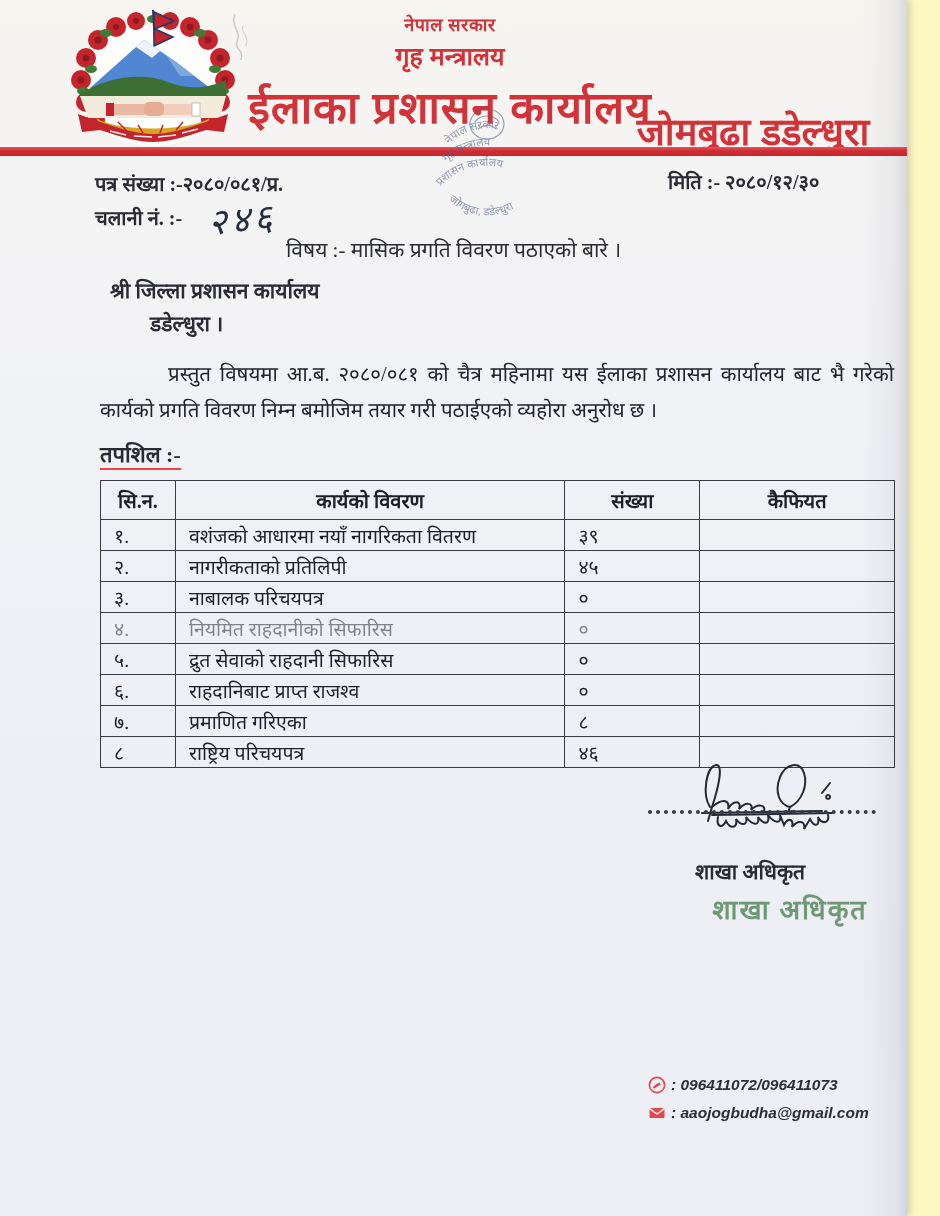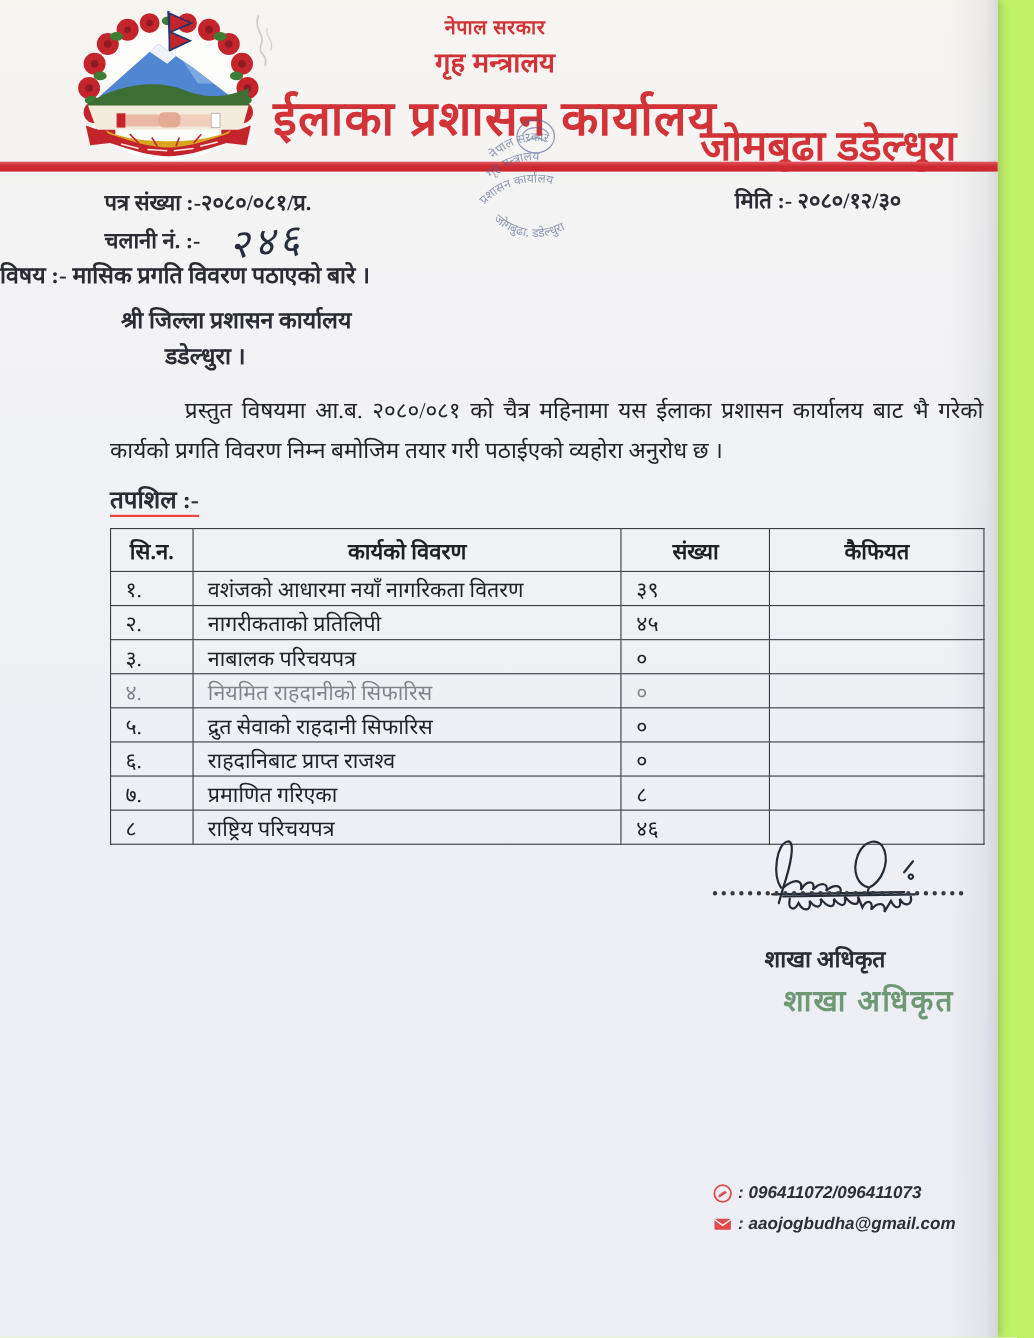--- a/index.html
+++ b/index.html
@@ -1,18 +1,18 @@
 <!DOCTYPE html>
 <html><head>
 <meta charset="utf-8">
 <style>
   html,body{margin:0;padding:0;}
   body{width:940px;height:1216px;background:#ffffff;overflow:hidden;
        font-family:"Liberation Serif","DejaVu Serif",serif;}
-  .scan{position:relative;width:940px;height:1216px;background:#bef264;}
+  .scan{position:relative;width:940px;height:1216px;background:#fef9c3;}
   .paper{position:absolute;left:0;top:0;width:907px;height:1216px;
          background:linear-gradient(180deg,#f7f5f0 0%,#f3f3f5 22%,#eef0f5 55%,#ecEEf4 80%,#edeff4 100%);
          box-shadow:3px 0 7px rgba(90,95,110,.28);}
   .edge-shade{position:absolute;left:862px;top:0;width:45px;height:1216px;
          background:linear-gradient(90deg,rgba(0,0,0,0) 0%,rgba(70,75,95,.07) 75%,rgba(70,75,95,.16) 100%);}
   
   .hdr{position:absolute;left:120px;top:12px;width:660px;text-align:center;
        color:#d23338;font-family:"Liberation Sans","DejaVu Sans",sans-serif;font-weight:bold;}
   .hdr .gov{font-size:18px;letter-spacing:.5px;}
   .hdr .ministry{font-size:25px;margin-top:2px;}
@@ -22,22 +22,22 @@
        font-weight:bold;font-size:38px;}
   .redbar{position:absolute;left:0;top:147px;width:907px;height:9px;
        background:linear-gradient(180deg,#e2565c 0%,#cf2b33 45%,#c9262e 100%);}
   
   .ink{color:#2b2c33;}
   .ref{position:absolute;left:95px;top:170px;font-size:20px;font-weight:bold;}
   .date{position:absolute;left:668px;top:168px;font-size:20px;font-weight:bold;}
   .dispatch{position:absolute;left:95px;top:204px;font-size:20px;font-weight:bold;}
   .dispatch-no{position:absolute;left:208px;top:194px;font-size:36px;font-style:italic;
        color:#262e3d;transform:rotate(-5deg);letter-spacing:4px;font-weight:normal;}
-  .subject{position:absolute;left:0;top:235px;width:907px;
-       font-size:21px;font-weight:bold;}
+  .subject{position:absolute;left:0;top:235px;width:907px;text-align:center;
+       font-size:21px;font-weight:normal;}
   .addr1{position:absolute;left:110px;top:276px;font-size:21px;font-weight:bold;}
   .addr2{position:absolute;left:150px;top:309px;font-size:21px;font-weight:bold;}
   .bodytext{position:absolute;left:100px;top:356px;width:794px;font-size:20.5px;
        line-height:36px;text-align:justify;text-indent:68px;color:#222329;}
   .details{position:absolute;left:100px;top:438px;font-size:22px;font-weight:bold;}
   .details span{border-bottom:2px solid #ef4444;padding-bottom:1px;}
   
   table.report{position:absolute;left:100px;top:480px;width:795px;border-collapse:collapse;
        color:#1f2026;}
   table.report th,table.report td{border:1.6px solid #3a3b43;}

